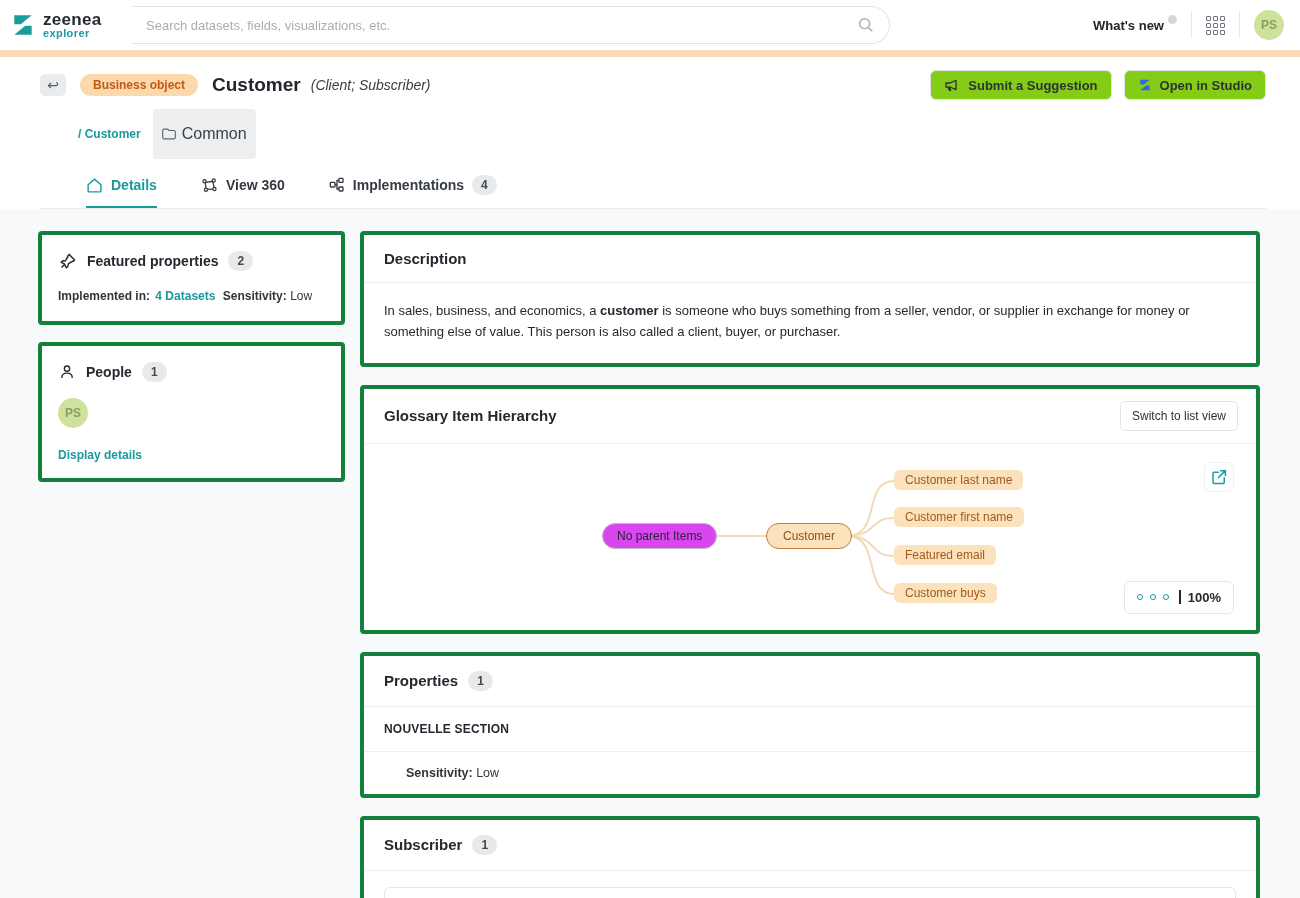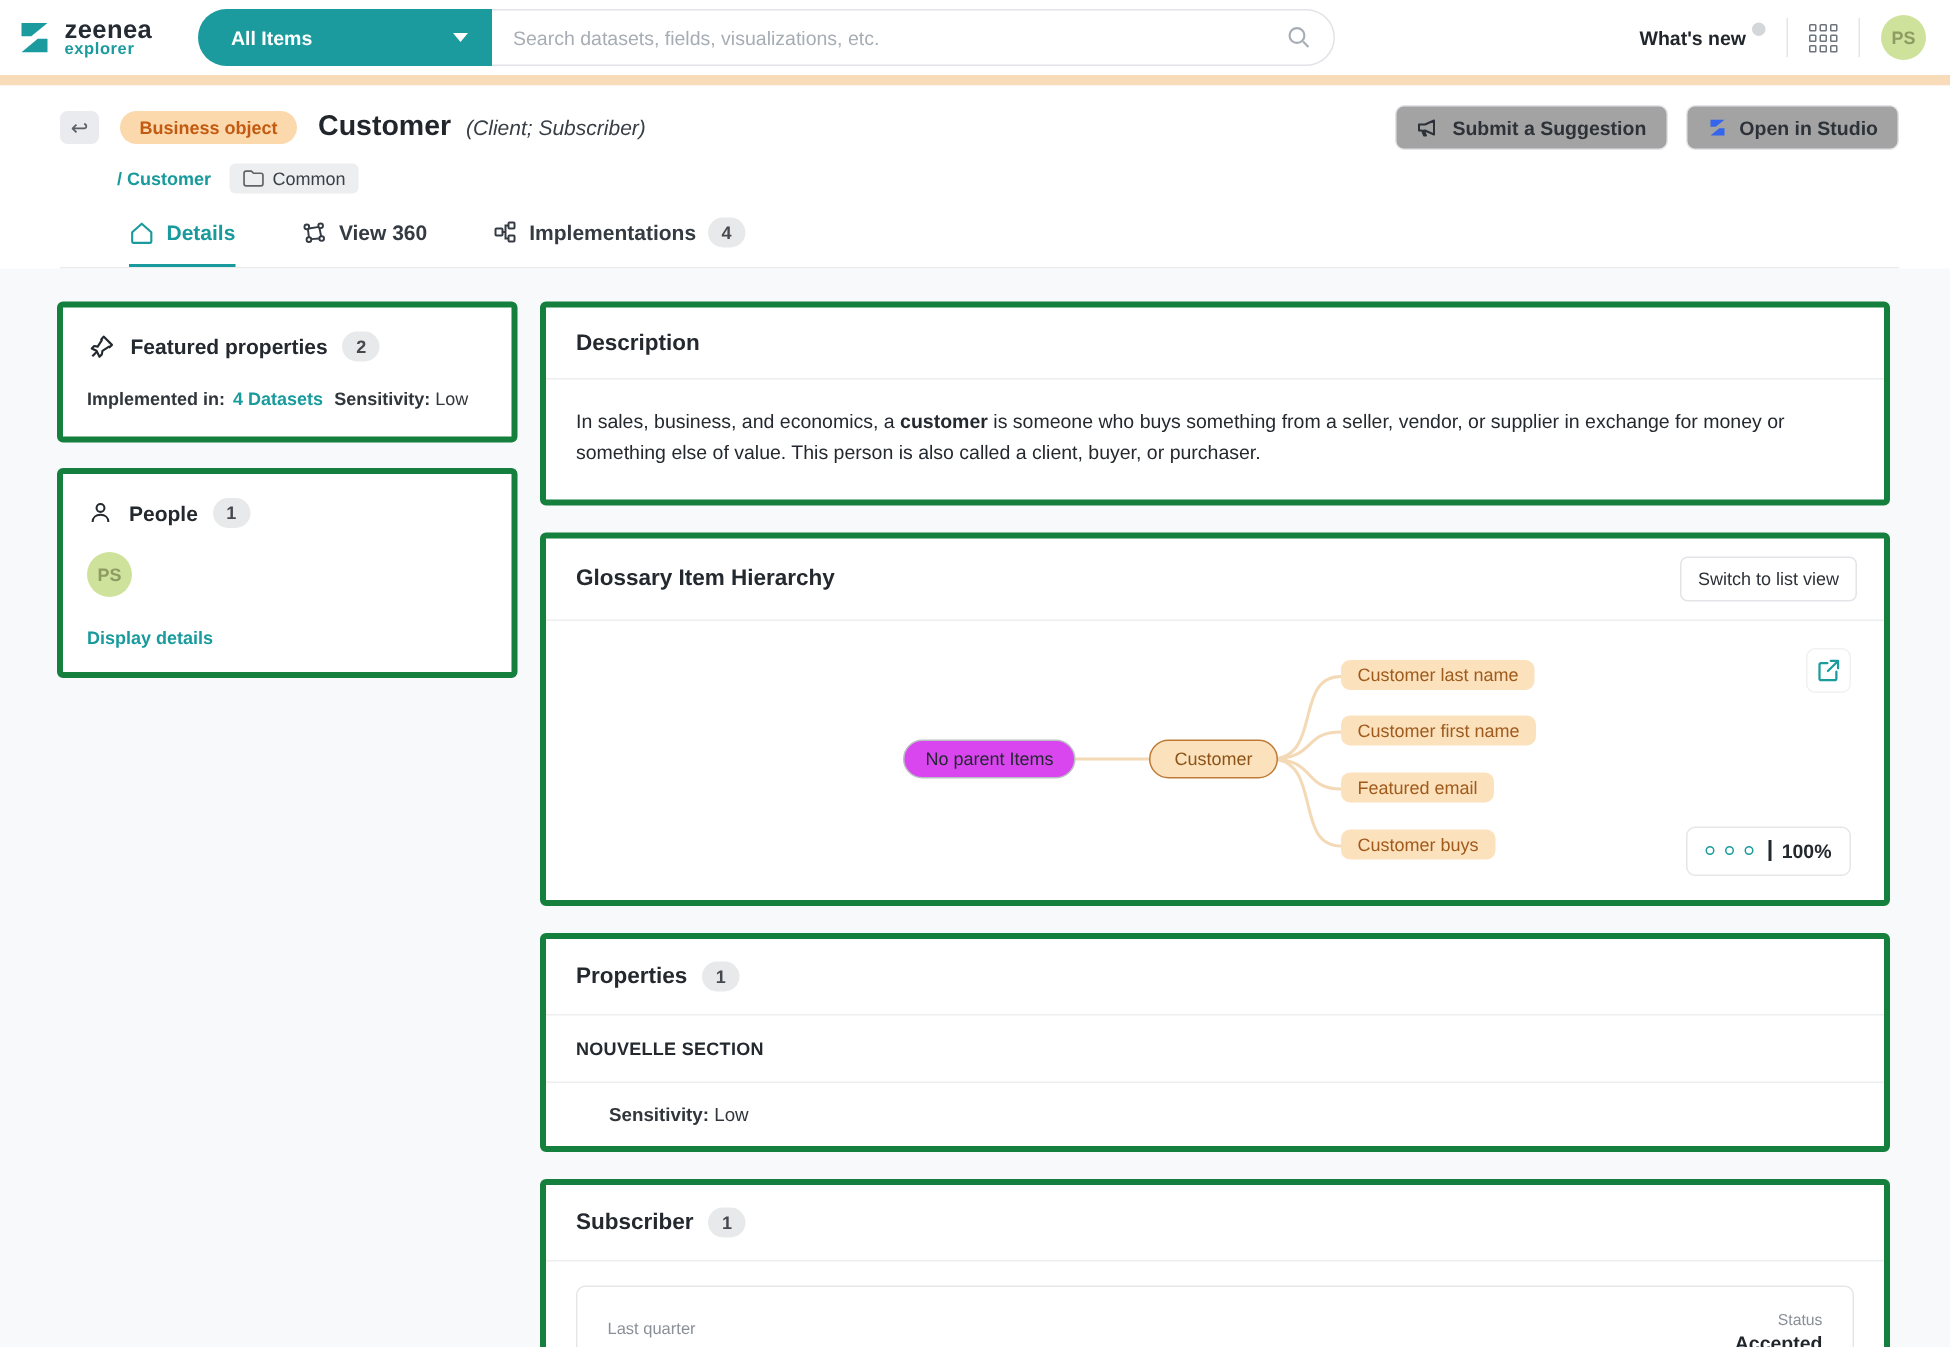--- a/index.html
+++ b/index.html
@@ -36,26 +36,26 @@
   
   .titlebar { background:#fff; padding:13px 34px 0 40px; }
   .title-row { display:flex; align-items:center; }
   .backbtn { width:26px; height:22px; background:#e9ebee; border:none; border-radius:5px; color:#5a6067;
              font-size:14px; line-height:1; cursor:pointer; display:flex; align-items:center; justify-content:center; }
   .type-badge { background:#fbd9ac; color:#c25a12; font-size:12px; font-weight:700; padding:4px 13px;
                 border-radius:12px; margin-left:14px; }
   .page-title { font-size:19px; font-weight:700; color:#20262b; margin-left:14px; }
   .synonyms { font-size:14px; font-style:italic; color:#383e45; margin-left:10px; }
   .title-actions { margin-left:auto; display:flex; gap:12px; }
-  .actbtn { display:flex; align-items:center; gap:8px; background:#a3a3a3; border:1px solid #e2e4e7;
+  .actbtn { display:flex; align-items:center; gap:8px; background:#84cc16; border:1px solid #e2e4e7;
             border-radius:6px; padding:6px 13px; font-size:13px; font-weight:600; color:#2c3238; cursor:pointer; }
   .crumb-row { display:flex; align-items:center; margin:9px 0 0 38px; gap:12px; }
   .crumb { font-size:12px; font-weight:700; color:#199a9c; cursor:pointer; }
   .folder-chip { display:flex; align-items:center; gap:6px; background:#eceef0; border-radius:4px;
-                 padding:3px 9px; font-size:12px; color:#3b4148; cursor:pointer; }
+                 padding:16px 9px; font-size:16px; color:#3b4148; cursor:pointer; }
 
   
   .tabs { display:flex; gap:44px; padding:16px 0 0 46px; border-bottom:1px solid #e9ebed; background:#fff; }
   .tab { display:flex; align-items:center; gap:8px; font-size:14px; font-weight:700; color:#343b42;
          padding-bottom:11px; cursor:pointer; border-bottom:2px solid transparent; }
   .tab.active { color:#199a9c; border-bottom-color:#199a9c; }
   .count-badge { background:#e8e9ea; color:#44494f; border-radius:11px; font-size:12px; font-weight:600;
                  padding:3px 9px; min-width:22px; text-align:center; }
 
   
@@ -124,24 +124,20 @@
         <path d="M20 21 H4 L14 12.8 H20 Z" fill="#1b9b9d"></path>
       </svg>
     </span>
     <span class="logo-text">
       <div class="brand">zeenea</div>
       <div class="sub">explorer</div>
     </span>
   </div>
 
   <div class="searchwrap">
-    <button class="scope">
-      <span>All Items</span>
-      <span class="caret"></span>
-    </button>
     <div class="searchbox">
       <input type="text" placeholder="Search datasets, fields, visualizations, etc." style="">
       <span class="ic">
         <svg width="18" height="18" viewBox="0 0 20 20" fill="none" stroke="#a7adb4" stroke-width="1.6">
           <circle cx="8.5" cy="8.5" r="5.5"></circle>
             <path d="M13 13 L17 17"></path>
         </svg>
       </span>
     </div>
   </div>

